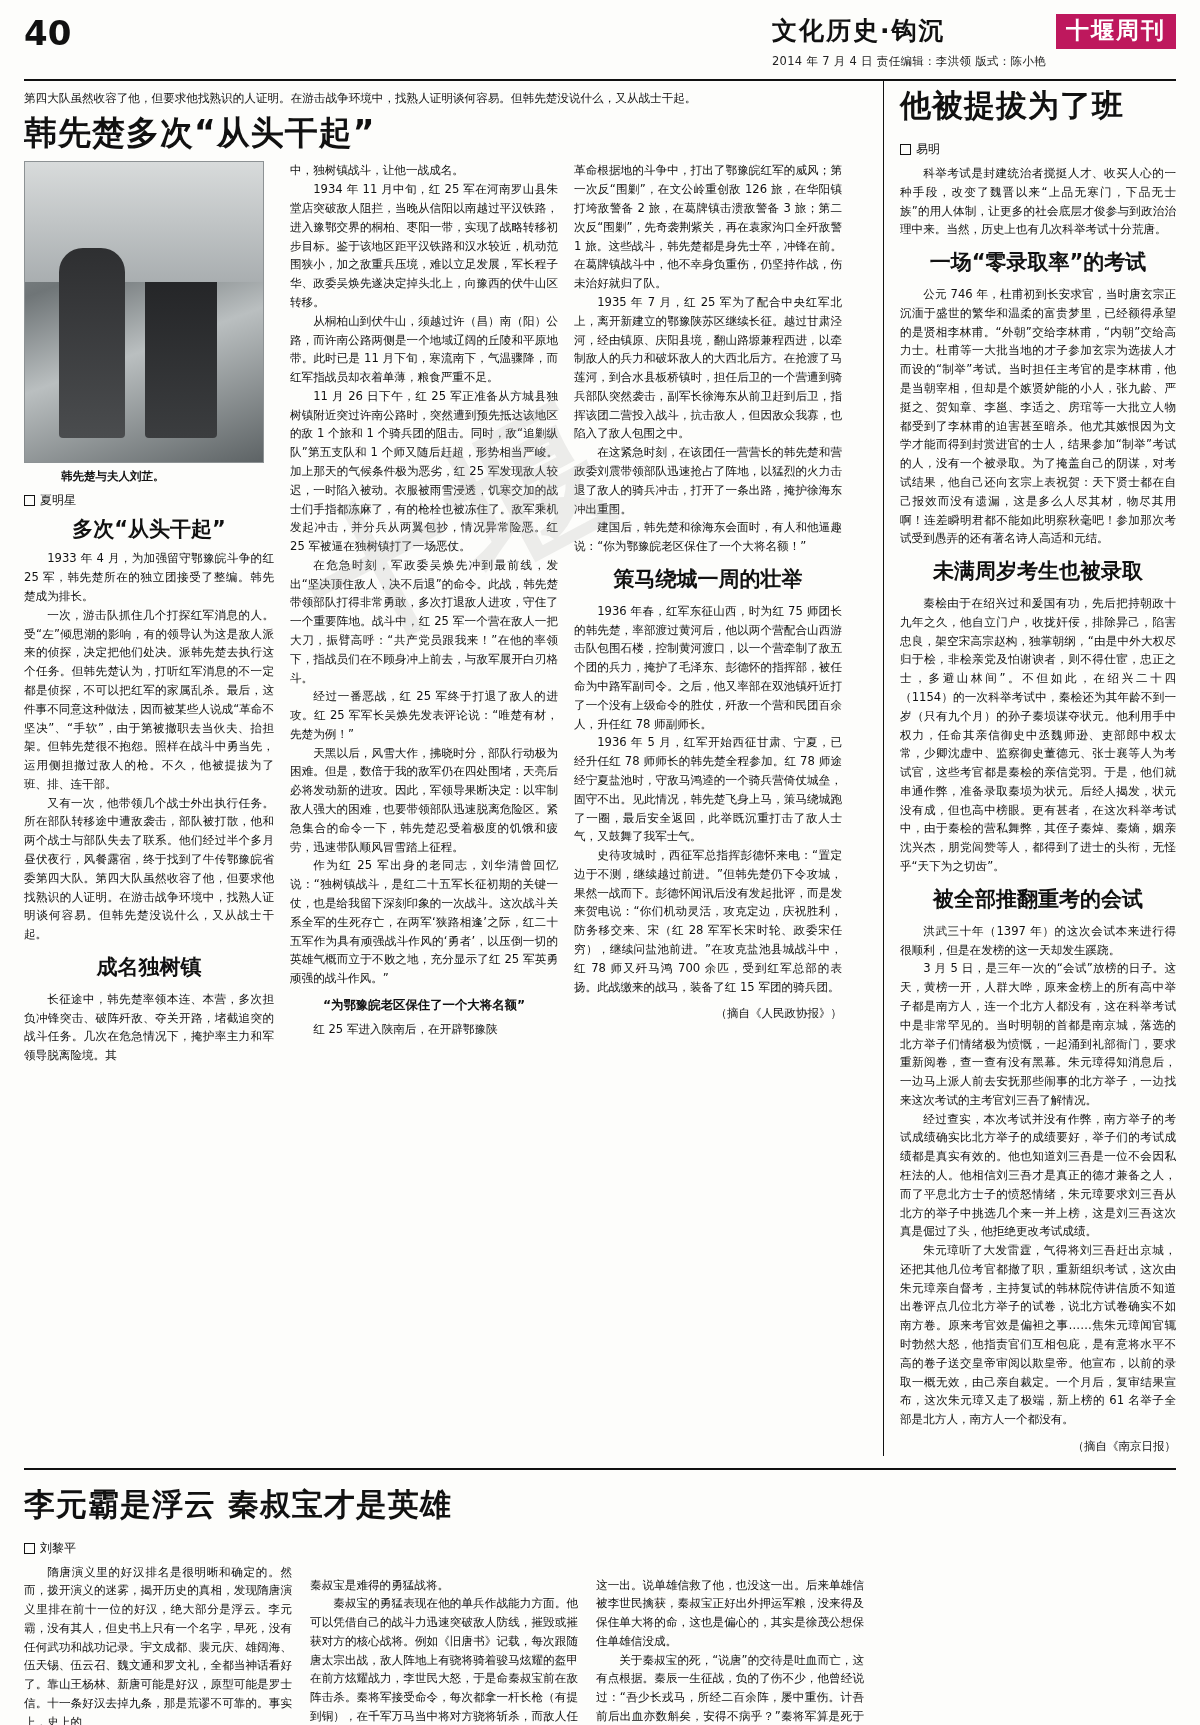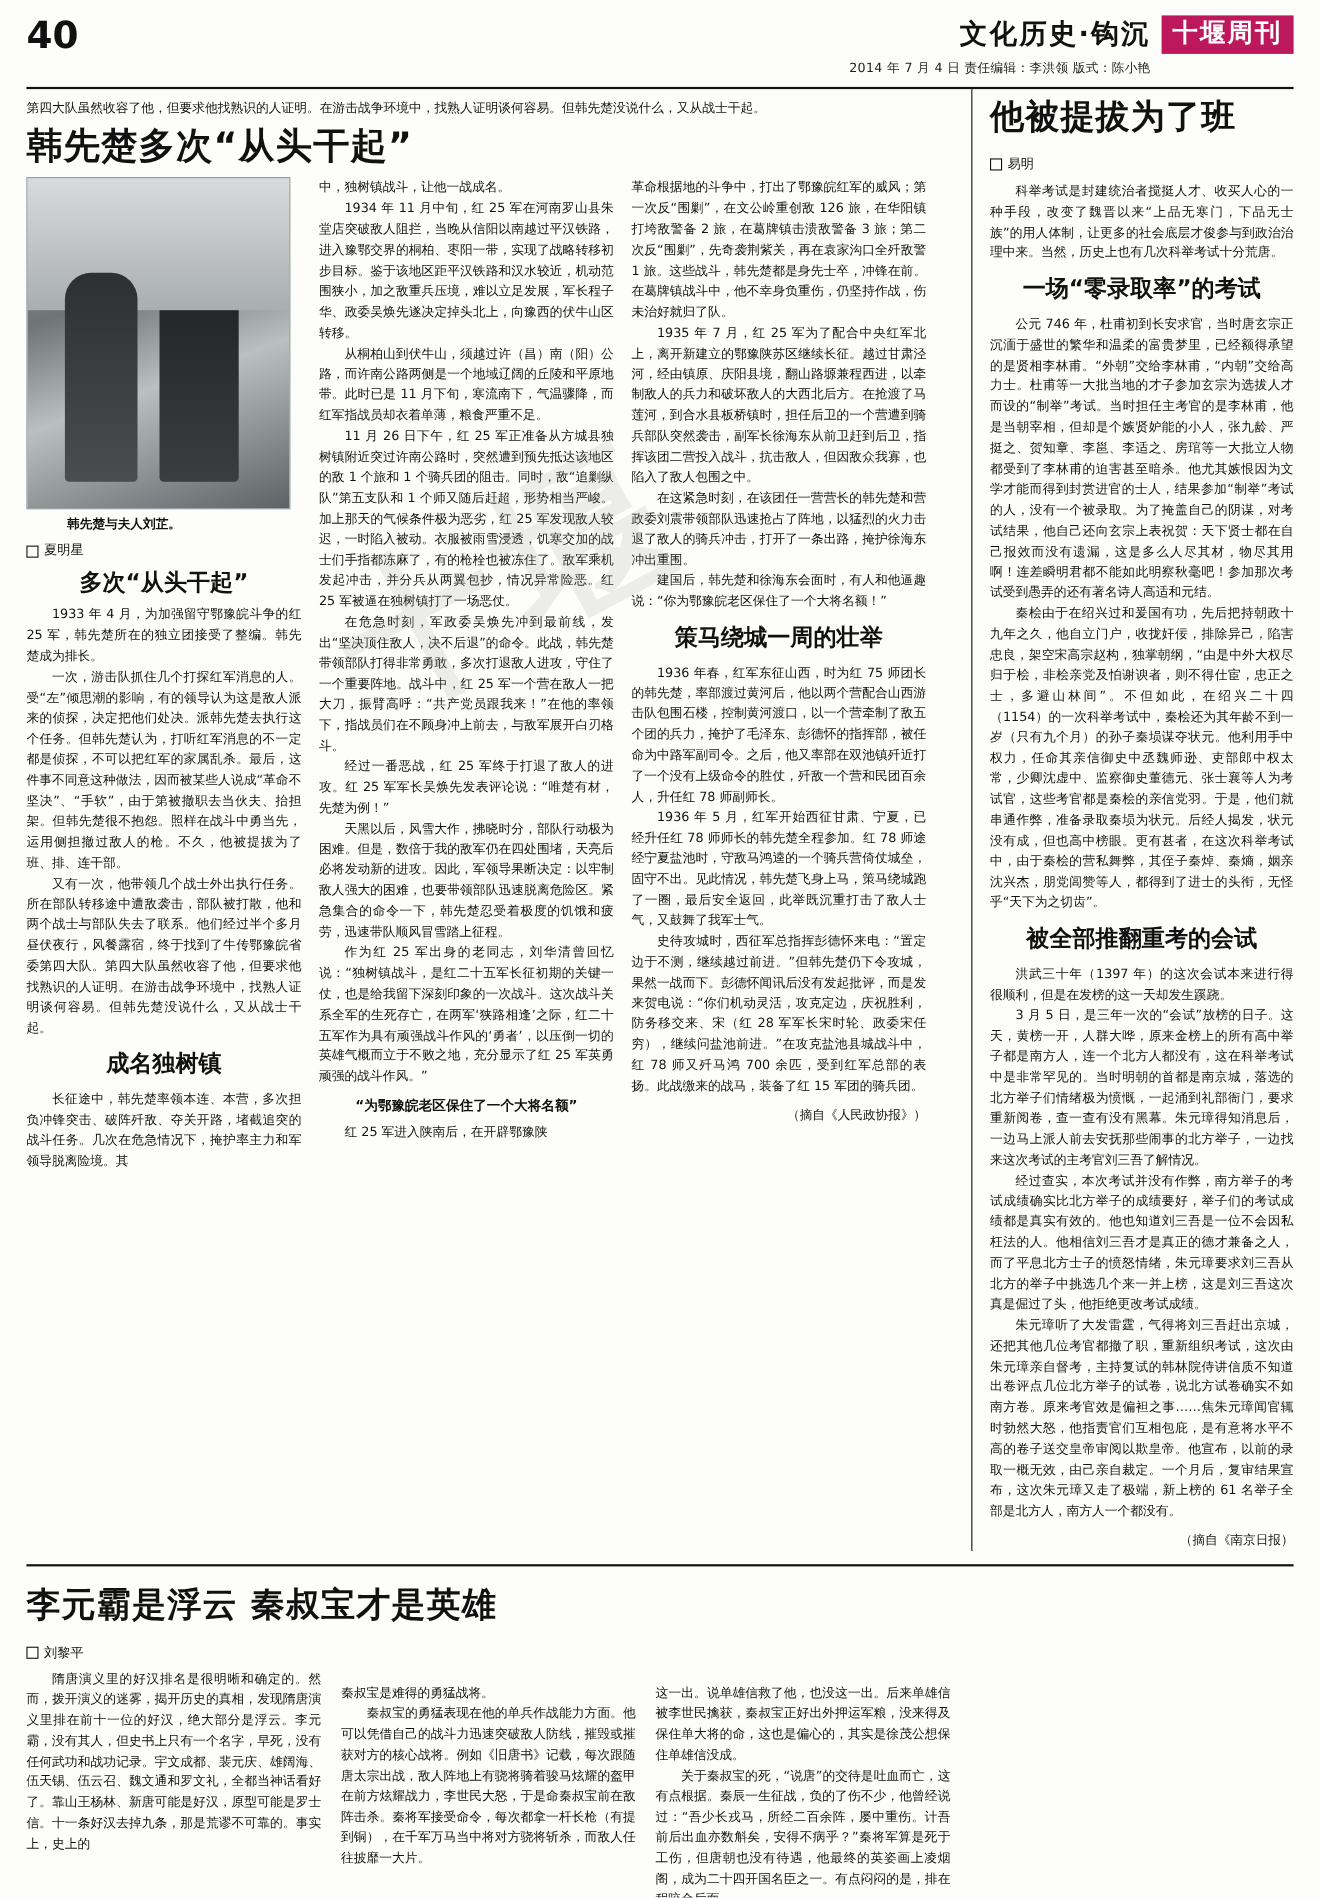--- a/index.html
+++ b/index.html
@@ -10,21 +10,21 @@
     color:#111;
     position:relative;
     overflow:hidden;
   }
   .page{position:relative;width:1200px;height:1351px;box-sizing:border-box;padding:14px 24px 10px 24px;}
 
   
   .masthead{display:flex;align-items:flex-start;justify-content:space-between;padding-bottom:6px;}
   .folio{font-size:34px;font-weight:bold;line-height:1;padding-top:2px;}
   .mast-right{display:flex;align-items:flex-start;gap:10px;}
-  .mast-col{text-align:right;}
+  .mast-col{}
   .mast-section{font-size:25px;font-weight:bold;letter-spacing:2px;}
   .mast-date{font-size:11.5px;margin-top:7px;color:#222;letter-spacing:.3px;}
   .mast-badge{background:#be185d;color:#fff;font-size:23px;font-weight:bold;padding:2px 10px 4px 10px;letter-spacing:2px;line-height:1.25;}
   .rule-top{border-top:2px solid #111;margin-top:4px;}
 
   
   .txt{font-size:11.6px;line-height:1.62;text-align:justify;text-justify:inter-ideograph;}
   .txt p{margin:0 0 0 0;text-indent:2em;}
 
   .headline{font-size:33px;font-weight:bold;letter-spacing:1px;margin:6px 0 10px 0;line-height:1.15;}
@@ -139,20 +139,21 @@
 
     <div class="right-block">
       <div class="headline2">他被提拔为了班</div>
       <div class="byline">
         <span class="box"></span><span>易明</span>
       </div>
       <div class="txt">
         <p>科举考试是封建统治者搅挺人才、收买人心的一种手段，改变了魏晋以来“上品无寒门，下品无士族”的用人体制，让更多的社会底层才俊参与到政治治理中来。当然，历史上也有几次科举考试十分荒唐。</p>
         <div class="sub-h">一场“零录取率”的考试</div>
         <p>公元 746 年，杜甫初到长安求官，当时唐玄宗正沉湎于盛世的繁华和温柔的富贵梦里，已经额得承望的是贤相李林甫。“外朝”交给李林甫，“内朝”交给高力士。杜甫等一大批当地的才子参加玄宗为选拔人才而设的“制举”考试。当时担任主考官的是李林甫，他是当朝宰相，但却是个嫉贤妒能的小人，张九龄、严挺之、贺知章、李邕、李适之、房琯等一大批立人物都受到了李林甫的迫害甚至暗杀。他尤其嫉恨因为文学才能而得到封赏进官的士人，结果参加“制举”考试的人，没有一个被录取。为了掩盖自己的阴谋，对考试结果，他自己还向玄宗上表祝贺：天下贤士都在自己报效而没有遗漏，这是多么人尽其材，物尽其用啊！连差瞬明君都不能如此明察秋毫吧！参加那次考试受到愚弄的还有著名诗人高适和元结。</p>
+        <div class="sub-h">未满周岁考生也被录取</div>
         <p>秦桧由于在绍兴过和爰国有功，先后把持朝政十九年之久，他自立门户，收拢奸佞，排除异己，陷害忠良，架空宋高宗赵构，独掌朝纲，“由是中外大权尽归于桧，非桧亲党及怕谢谀者，则不得仕宦，忠正之士，多避山林间”。不但如此，在绍兴二十四（1154）的一次科举考试中，秦桧还为其年龄不到一岁（只有九个月）的孙子秦埙谋夺状元。他利用手中权力，任命其亲信御史中丞魏师逊、吏部郎中权太常，少卿沈虚中、监察御史董德元、张士襄等人为考试官，这些考官都是秦桧的亲信党羽。于是，他们就串通作弊，准备录取秦埙为状元。后经人揭发，状元没有成，但也高中榜眼。更有甚者，在这次科举考试中，由于秦桧的营私舞弊，其侄子秦焯、秦熵，姻亲沈兴杰，朋党闾赞等人，都得到了进士的头衔，无怪乎“天下为之切齿”。</p>
         <div class="sub-h">被全部推翻重考的会试</div>
         <p>洪武三十年（1397 年）的这次会试本来进行得很顺利，但是在发榜的这一天却发生蹊跷。</p>
         <p>3 月 5 日，是三年一次的“会试”放榜的日子。这天，黄榜一开，人群大哗，原来金榜上的所有高中举子都是南方人，连一个北方人都没有，这在科举考试中是非常罕见的。当时明朝的首都是南京城，落选的北方举子们情绪极为愤慨，一起涌到礼部衙门，要求重新阅卷，查一查有没有黑幕。朱元璋得知消息后，一边马上派人前去安抚那些闹事的北方举子，一边找来这次考试的主考官刘三吾了解情况。</p>
         <p>经过查实，本次考试并没有作弊，南方举子的考试成绩确实比北方举子的成绩要好，举子们的考试成绩都是真实有效的。他也知道刘三吾是一位不会因私枉法的人。他相信刘三吾才是真正的德才兼备之人，而了平息北方士子的愤怒情绪，朱元璋要求刘三吾从北方的举子中挑选几个来一并上榜，这是刘三吾这次真是倔过了头，他拒绝更改考试成绩。</p>
         <p>朱元璋听了大发雷霆，气得将刘三吾赶出京城，还把其他几位考官都撤了职，重新组织考试，这次由朱元璋亲自督考，主持复试的韩林院侍讲信质不知道出卷评点几位北方举子的试卷，说北方试卷确实不如南方卷。原来考官效是偏袒之事……焦朱元璋闻官辄时勃然大怒，他指责官们互相包庇，是有意将水平不高的卷子送交皇帝审阅以欺皇帝。他宣布，以前的录取一概无效，由己亲自裁定。一个月后，复审结果宣布，这次朱元璋又走了极端，新上榜的 61 名举子全部是北方人，南方人一个都没有。</p>
         <div class="src">（摘自《南京日报）</div>
       </div>
     </div>
   </div>

